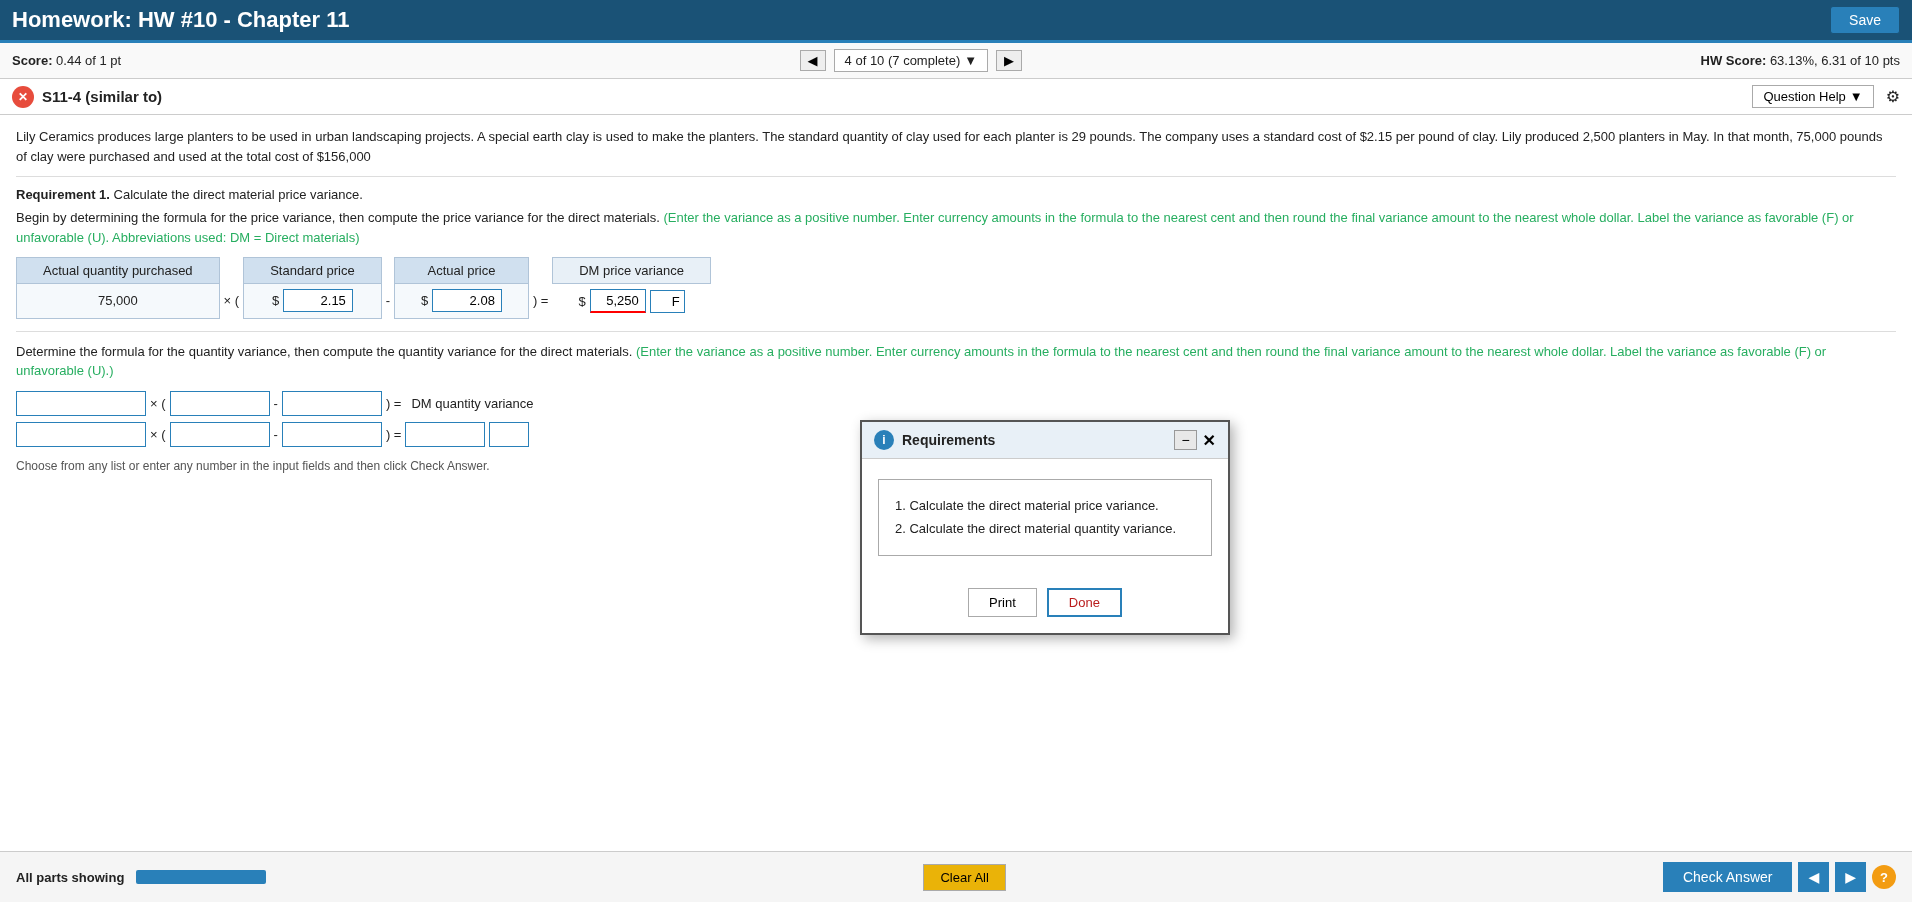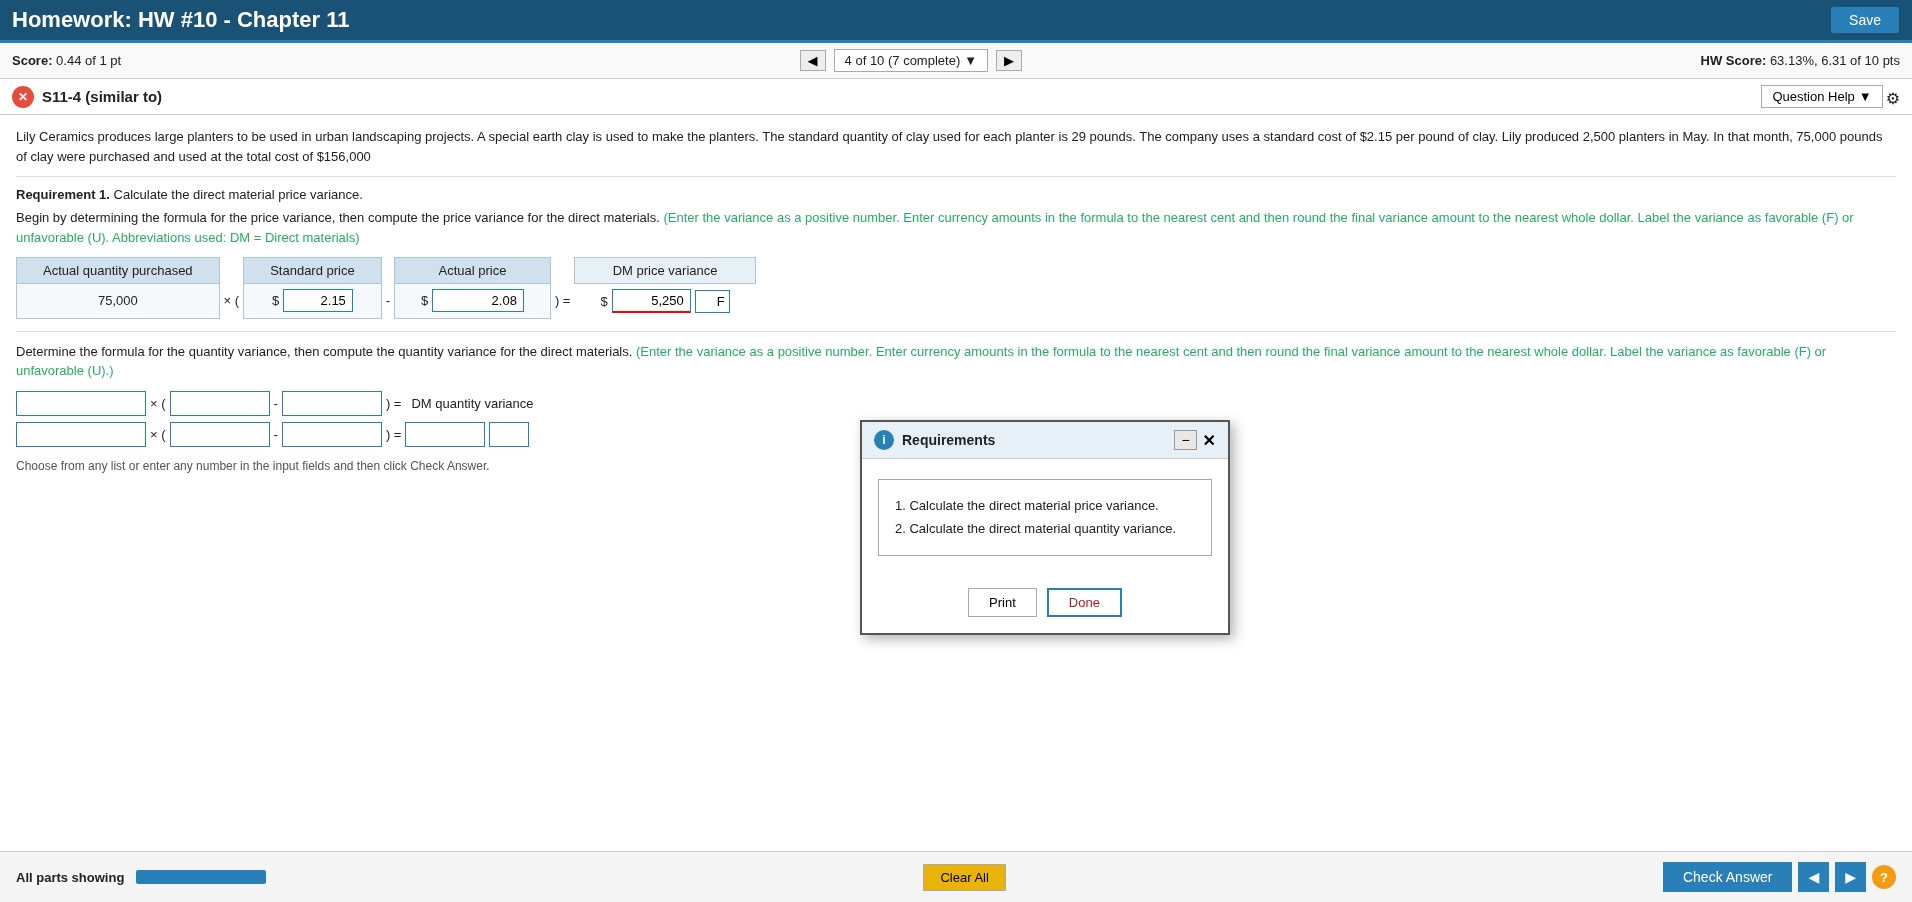--- a/index.html
+++ b/index.html
@@ -75,21 +75,21 @@
       width: 22px; height: 22px;
       background: #e74c3c;
       border-radius: 50%;
       display: inline-flex;
       align-items: center;
       justify-content: center;
       color: white;
       font-size: 12px;
       font-weight: bold;
     }
-    .question-actions { display: flex; align-items: flex-end; gap: 3px; }
+    .question-actions { display: flex; align-items: center; gap: 12px; }
     .question-help-btn {
       border: 1px solid #aaa;
       background: white;
       padding: 3px 10px;
       cursor: pointer;
       font-size: 13px;
       display: flex;
       align-items: center;
       gap: 4px;
     }
@@ -363,26 +363,26 @@
       <tr>
         <td>75,000</td>
         <td class="op-cell">× (</td>
         <td>
           <span>$</span>
           <input type="text" value="2.15" style="width: 70px;">
         </td>
         <td class="op-cell">-</td>
         <td>
           <span>$</span>
-          <input type="text" value="2.08" style="width: 92px;">
+          <input type="text" value="2.08" style="width: 70px;">
         </td>
         <td class="op-cell">) =</td>
         <td style="display:flex;align-items:center;gap:4px;border:none;background:transparent;">
           <span>$</span>
-          <input type="text" value="5,250" style="width: 79px; border-width: 1px 1px 2px; border-style: solid; border-color: rgb(41, 128, 185) rgb(41, 128, 185) red; border-image: initial; padding: 3px 6px; font-size: 13px;">
+          <input type="text" value="5,250" style="width: 56px; border-width: 1px 1px 2px; border-style: solid; border-color: rgb(41, 128, 185) rgb(41, 128, 185) red; border-image: initial; padding: 3px 6px; font-size: 13px;">
           <input type="text" value="F" style="width: 35px; border: 1px solid rgb(41, 128, 185); padding: 3px 4px; font-size: 13px;">
         </td>
       </tr>
     </tbody>
   </table>
 
   <hr class="divider">
 
 
   <p class="instruction-text">

